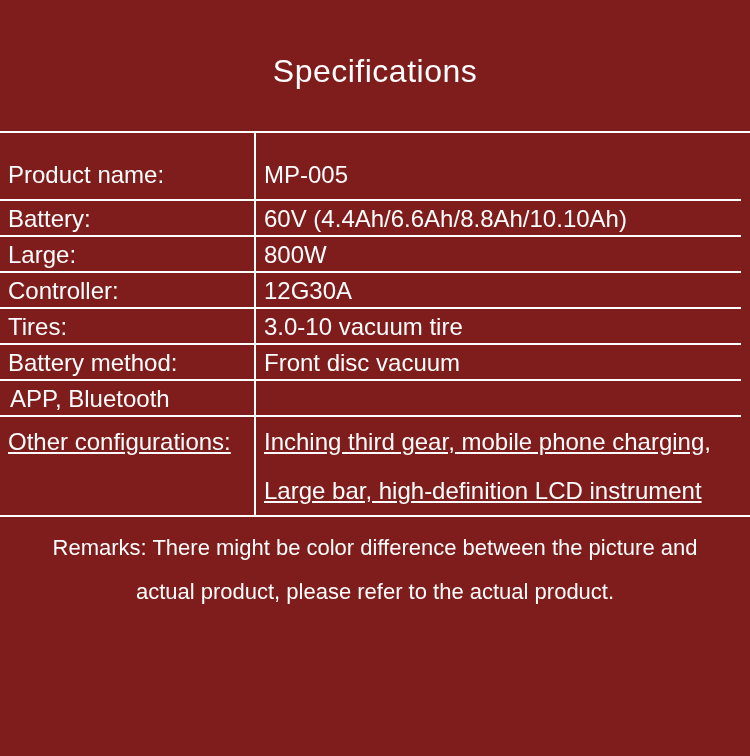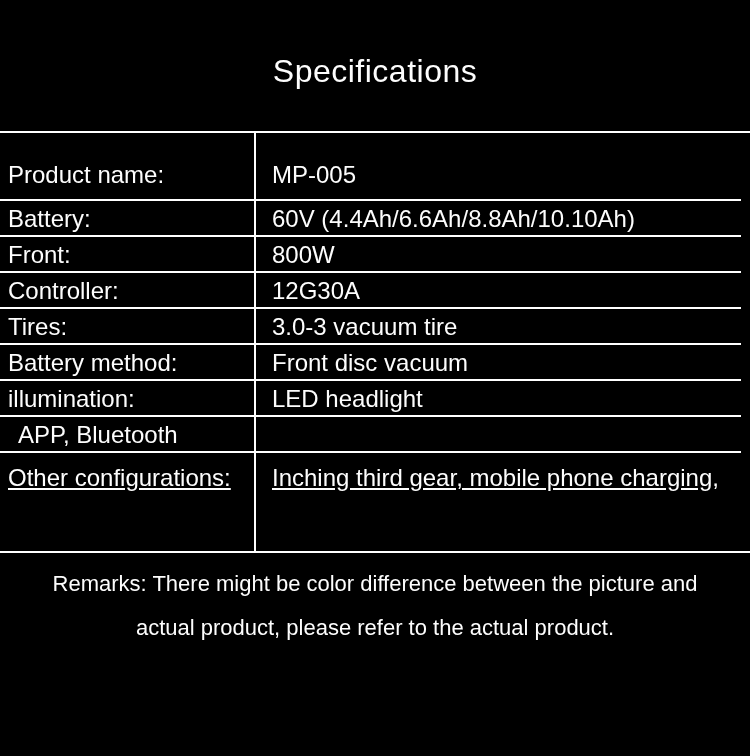--- a/index.html
+++ b/index.html
@@ -9,21 +9,21 @@
   body {
     width: 750px;
     height: 756px;
     overflow: hidden;
     background: #4a4a4a;
   }
   .page {
     position: relative;
     width: 750px;
     height: 756px;
-    background: #000000;
+    background: #7f1d1d;
     font-family: "Liberation Sans", sans-serif;
     color: #fdfdfd;
   }
   
   .header {
     height: 131px;
     box-sizing: border-box;
     padding-top: 12px;
     display: flex;
     align-items: center;
@@ -78,21 +78,21 @@
     display: flex;
     align-items: center;
     font-size: 24px;
     white-space: nowrap;
     overflow: hidden;
   }
   .cell-value {
     box-sizing: border-box;
     flex: 1;
     margin-left: 2px;
-    padding-left: 16px;
+    padding-left: 8px;
     display: flex;
     align-items: center;
     font-size: 24px;
     white-space: nowrap;
   }
   .row-last .cell-label {
     align-self: flex-start;
     height: 50px;
   }
   .row-last .cell-value {
@@ -137,52 +137,49 @@
       <div class="cell-label">Product name:</div>
       <div class="cell-value">MP-005</div>
     </div>
 
     <div class="row sep">
       <div class="cell-label">Battery:</div>
       <div class="cell-value">60V (4.4Ah/6.6Ah/8.8Ah/10.10Ah)</div>
     </div>
 
     <div class="row sep">
-      <div class="cell-label">Front:</div>
+      <div class="cell-label">Large:</div>
       <div class="cell-value">800W</div>
     </div>
 
     <div class="row sep">
       <div class="cell-label">Controller:</div>
       <div class="cell-value">12G30A</div>
     </div>
 
     <div class="row sep">
       <div class="cell-label">Tires:</div>
-      <div class="cell-value">3.0-3 vacuum tire</div>
+      <div class="cell-value">3.0-10 vacuum tire</div>
     </div>
 
     <div class="row sep">
       <div class="cell-label">Battery method:</div>
       <div class="cell-value">Front disc vacuum</div>
     </div>
 
-    <div class="row sep">
-      <div class="cell-label">illumination:</div>
-      <div class="cell-value">LED headlight</div>
-    </div>
 
     <div class="row sep">
       <div class="cell-value">APP, Bluetooth</div>
     </div>
 
     <div class="row row-last">
       <div class="cell-label">Other configurations:</div>
       <div class="cell-value">
         <div class="value-line">Inching third gear, mobile phone charging,</div>
+        <div class="value-line">Large bar, high-definition LCD instrument</div>
       </div>
     </div>
 
     <div class="h-border"></div>
     <div class="v-divider"></div>
   </div>
 
   <div class="remarks">
     <div class="remarks-line">Remarks: There might be color difference between the picture and</div>
     <div class="remarks-line">actual product, please refer to the actual product.</div>

